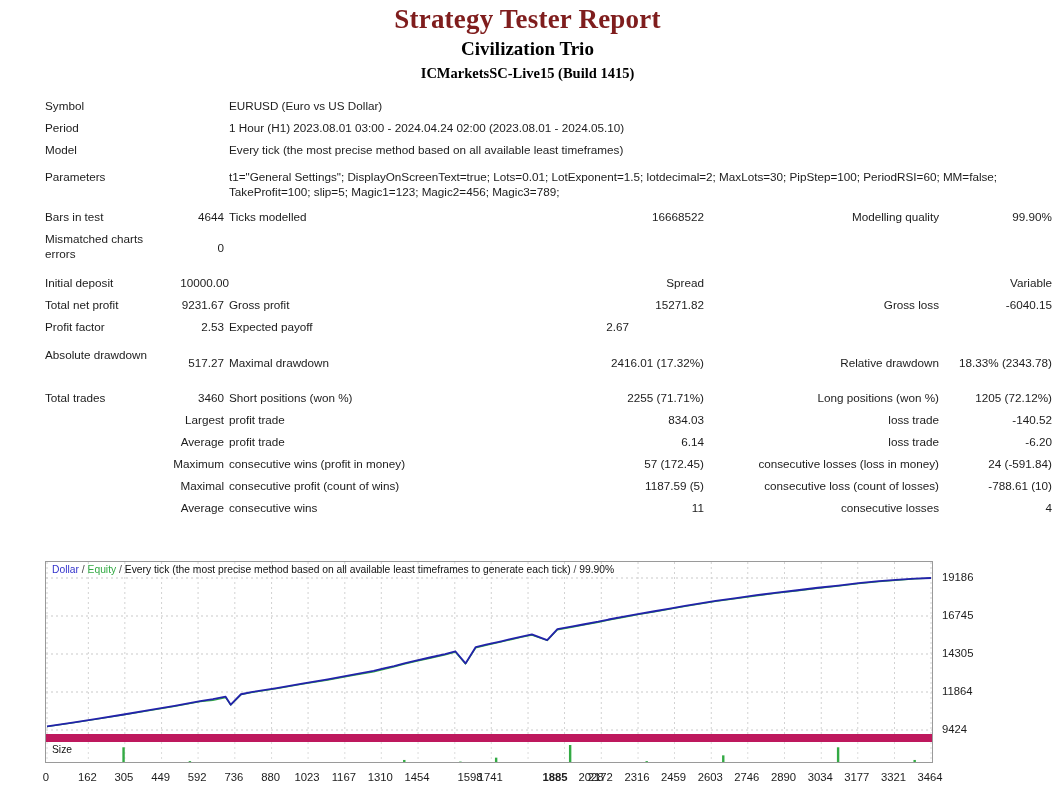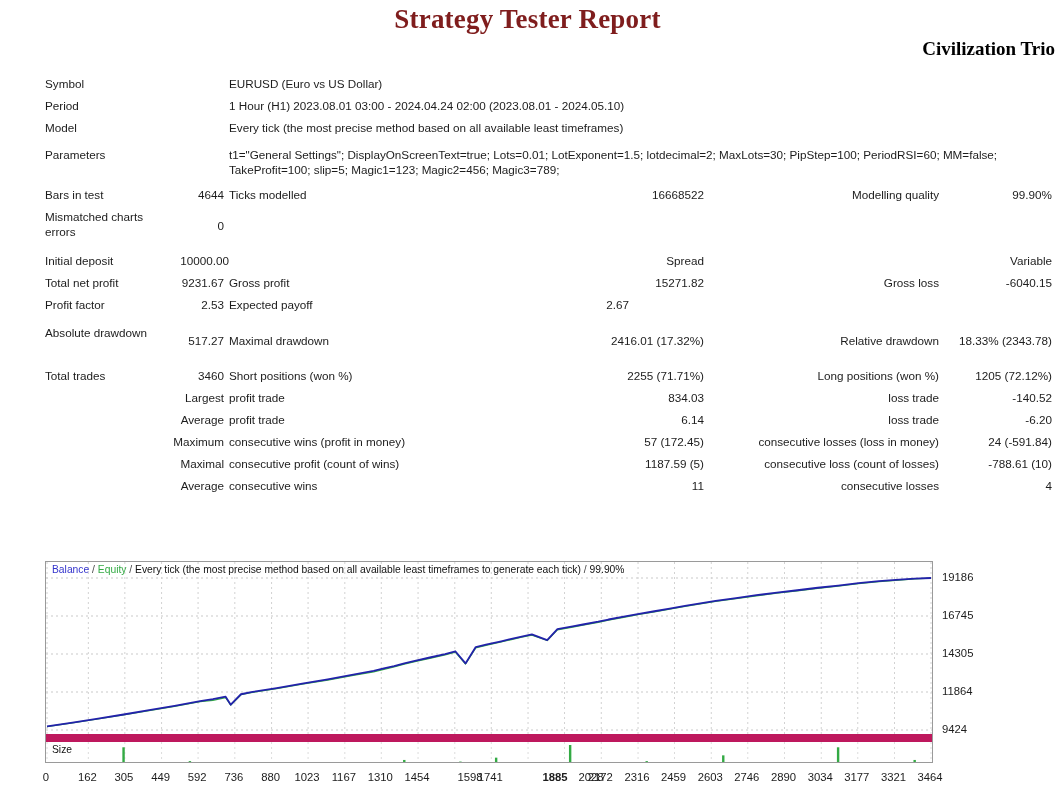--- a/index.html
+++ b/index.html
@@ -36,21 +36,20 @@
     margin: 0;
     color: #7f1d1d;
   }
   .report-subtitle {
     font-family: "Liberation Serif", serif;
     font-weight: bold;
     font-size: 19px;
     line-height: 1.25;
     margin: 3px 0 0 0;
     color: #000;
-    text-align: right;
   }
   .report-server {
     font-family: "Liberation Serif", serif;
     font-weight: bold;
     font-size: 14.5px;
     line-height: 1.3;
     margin: 3px 0 0 0;
     color: #000;
   }
 
@@ -176,20 +175,21 @@
   svg { display: block; }
 </style>
 </head>
 <body>
 
 <div class="page">
 
   <div class="report-header">
     <div class="report-title">Strategy Tester Report</div>
     <div class="report-subtitle">Civilization Trio</div>
+    <div class="report-server">ICMarketsSC-Live15 (Build 1415)</div>
   </div>
 
   <table class="stats">
 
     <tbody>
         <tr class="row-h">
       <td class="c-label1">Symbol</td>
       <td class="c-val1"></td>
       <td colspan="4">EURUSD (Euro vs US Dollar)</td>
     </tr>
@@ -338,21 +338,21 @@
     </tr>
 
   </tbody>
     </table>
 
   <div class="chart-wrap">
 
     <div class="chart-box">
 
       <div class="legend">
-        <span class="bal">Balance</span>
+        <span class="bal">Dollar</span>
         <span class="sep">/</span>
         <span class="eq">Equity</span>
         <span class="sep">/</span>
         <span>Every tick (the most precise method based on all available least timeframes to generate each tick)</span>
         <span class="sep">/</span>
         <span>99.90%</span>
       </div>
 
       <div class="chart-main">
         <svg id="main-svg" width="886" height="172" viewBox="0 0 886 172" preserveAspectRatio="none">

